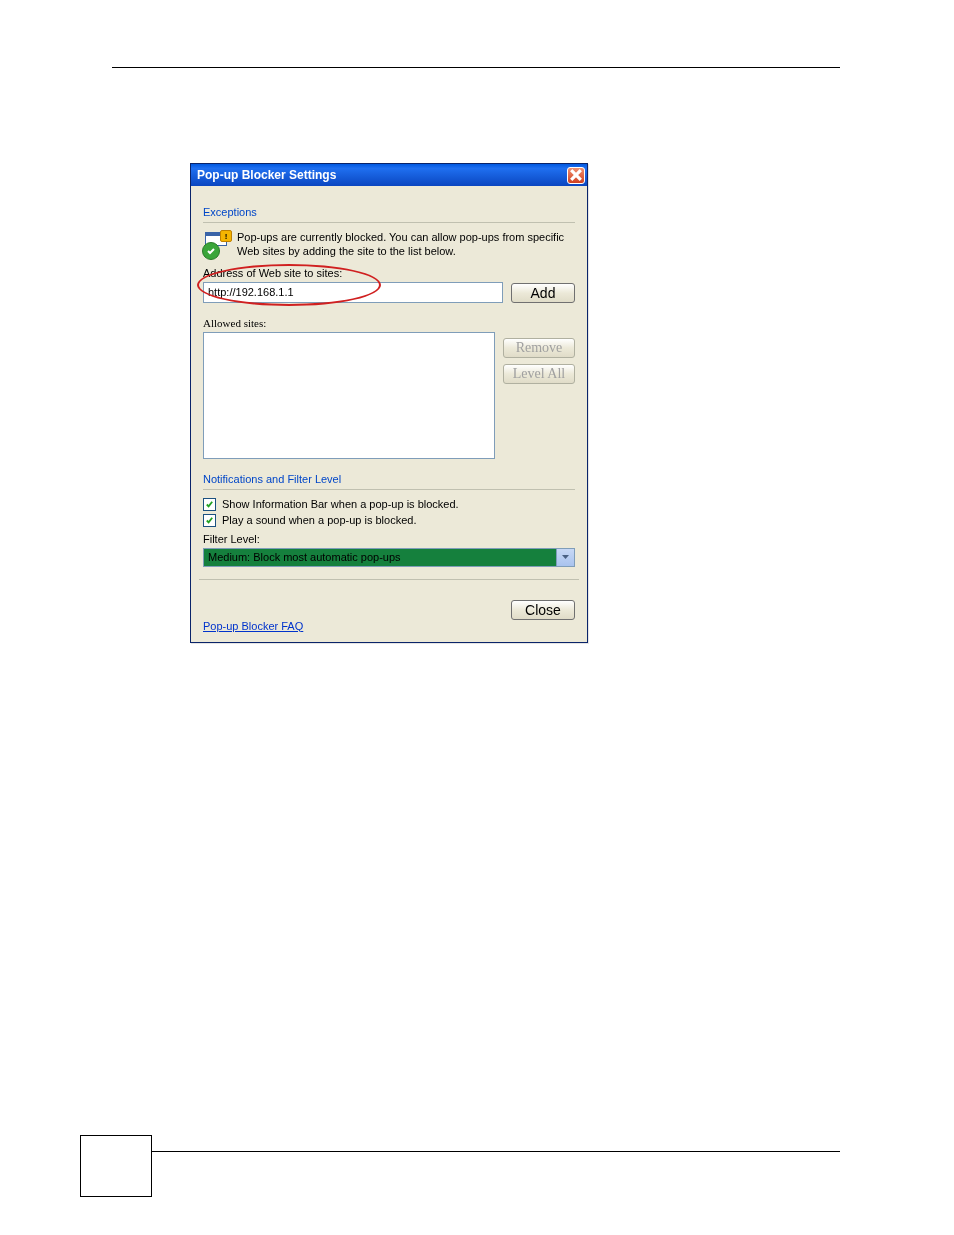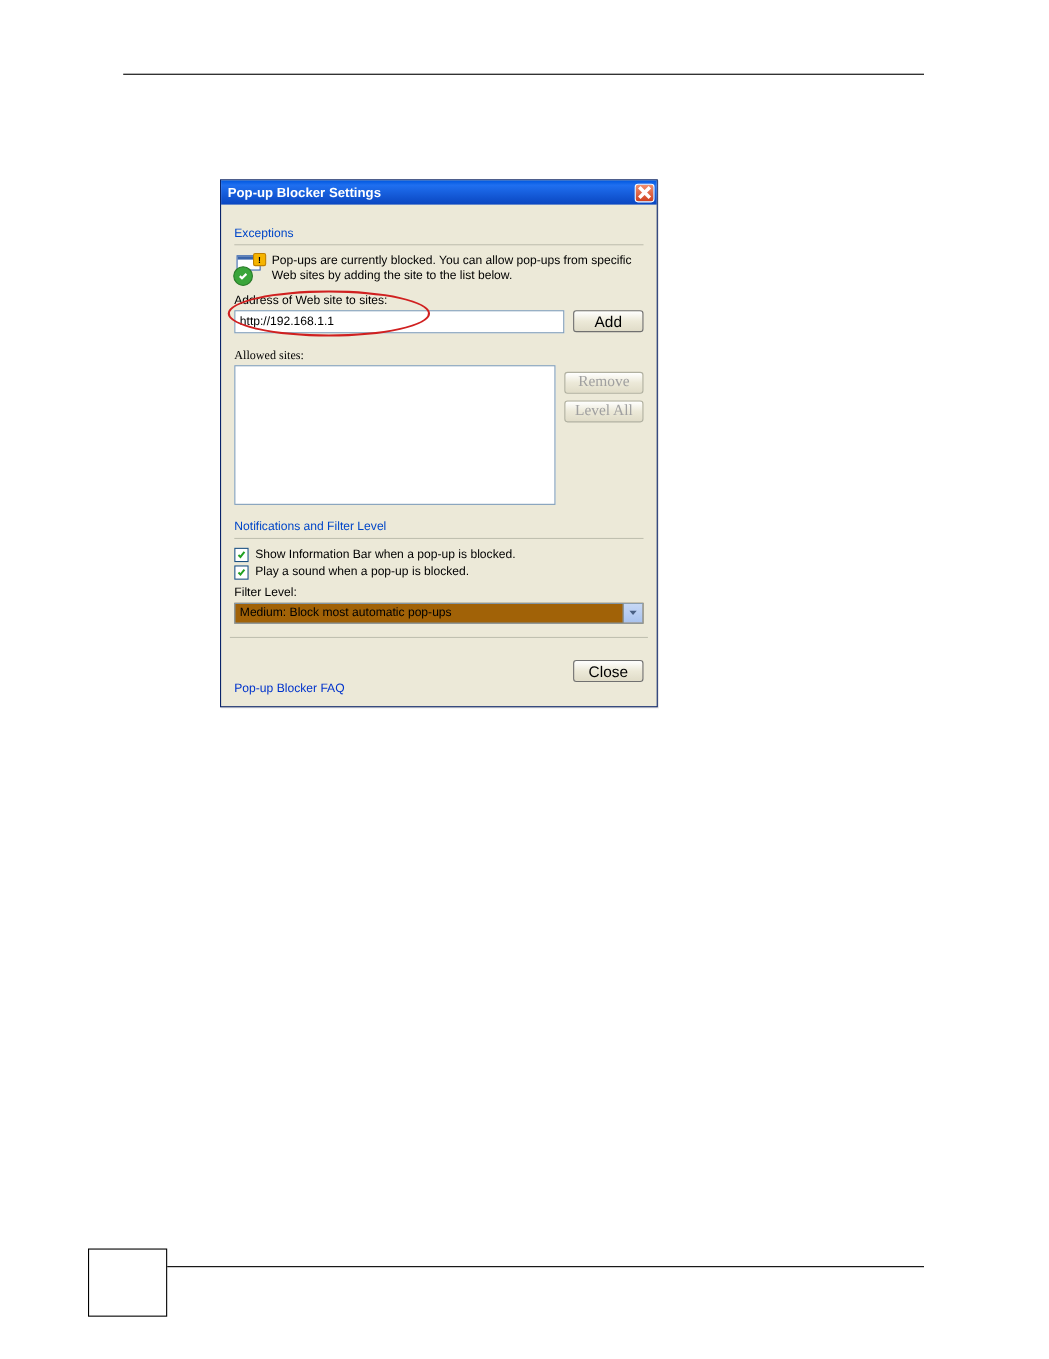--- a/index.html
+++ b/index.html
@@ -32,21 +32,21 @@
     top: 1135px;
     left: 80px;
     width: 70px;
     height: 60px;
     border: 1px solid #000;
     background: #fff;
   }
   .dialog {
     position: absolute;
     top: 163px;
-    left: 200px;
+    left: 190px;
     width: 396px;
     border: 1px solid #0A246A;
     background: #ECE9D8;
     font-size: 11px;
     box-shadow: 1px 1px 0 rgba(0,0,0,0.1);
   }
   .titlebar {
     background: linear-gradient(to bottom, #0058e0 0%, #1f6ff0 20%, #0a46c0 100%);
     color: #fff;
     height: 22px;
@@ -130,21 +130,21 @@
     color: #000;
     line-height: 1.25;
   }
   .field-label {
     color: #000;
     margin-bottom: 3px;
   }
   .address-row {
     display: flex;
     gap: 8px;
-    align-items: center;
+    align-items: flex-end;
     margin-bottom: 14px;
     position:relative;
   }
   .red-oval {
     position:absolute;
     top:-18px;
     left:-6px;
     width:180px;
     height:38px;
     border:2px solid #d02020;
@@ -211,21 +211,21 @@
   .cb svg { width:9px; height:9px; }
   .filter-label {
     margin-top:6px;
     margin-bottom:3px;
   }
   .combo {
     display:flex;
     width:100%;
     height:19px;
     border:1px solid #7F9DB9;
-    background:#a16207;
+    background:#15803d;
     box-sizing:border-box;
     align-items:center;
   }
   .combo-text {
     flex:1;
     padding:0 4px;
     font-size:11px;
   }
   .combo-arrow {
     width:17px;
@@ -240,20 +240,21 @@
     border-top:1px solid #C0C0B0;
     margin:12px -4px 8px -4px;
   }
   .footer-row {
     display:flex;
     justify-content:space-between;
     align-items:center;
   }
   .link {
     color:#0033CC;
+    text-decoration:underline;
     font-size:11px;
     margin-top:32px;
   }
 </style>
 </head>
 <body>
 
 <div class="page-hr-top"></div>
 
 <div class="dialog">

